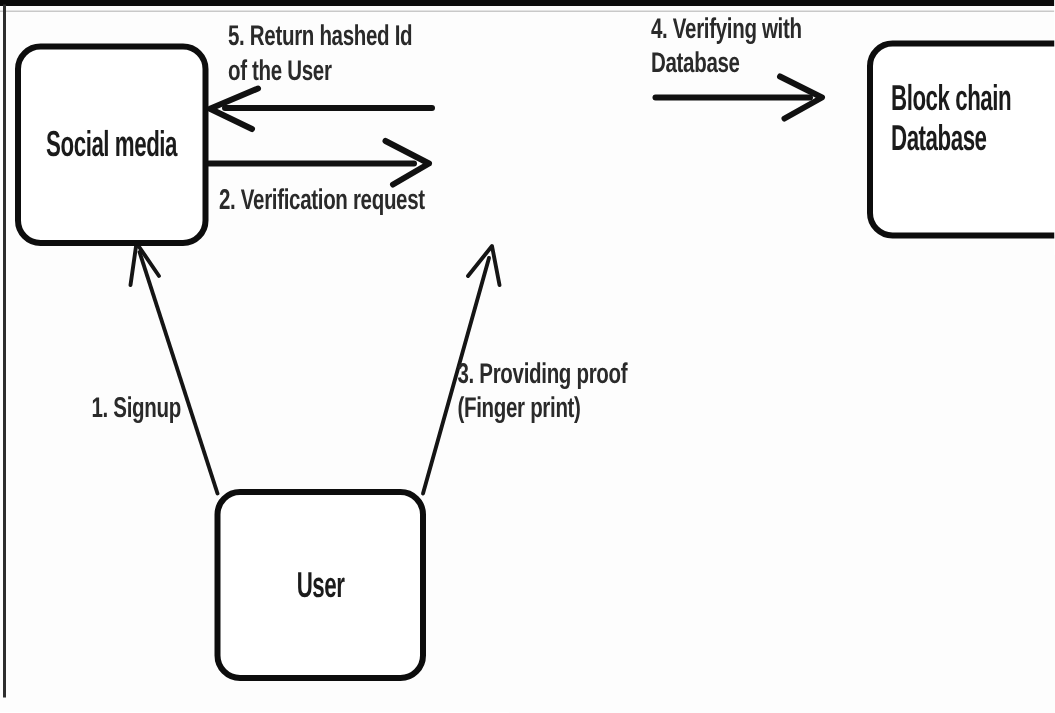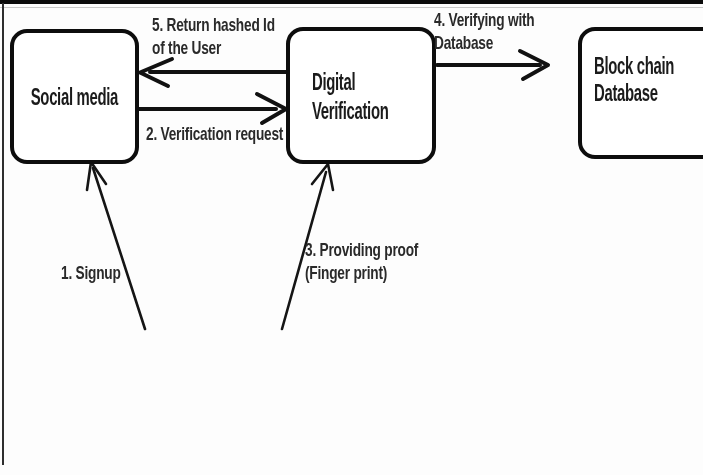--- a/index.html
+++ b/index.html
@@ -125,34 +125,31 @@
     <g stroke="#151515" fill="none" stroke-linecap="round" stroke-linejoin="round">
       <line x1="282" y1="329" x2="326" y2="172" stroke-width="2.6"></line>
       <path d="M 312 184 L 328 164 L 333 190" stroke-width="2.6"></path>
     </g>
   </svg>
 
   <div class="node" id="node-social">
     <div class="node-label">Social media</div>
   </div>
 
-  <div class="node" id="node-digital">
-    <div class="node-label">
-      <div>Digital</div>
-      <div>Verification</div>
-    </div>
-  </div>
 
   <div class="node" id="node-block">
     <div class="node-label">
       <div>Block chain</div>
       <div>Database</div>
     </div>
   </div>
 
+  <div class="node" id="node-user">
+    <div class="node-label">User</div>
+  </div>
 
   <div class="edge-label" id="label-return">
     <div>5. Return hashed Id</div>
     <div>of the User</div>
   </div>
 
   <div class="edge-label" id="label-verification-request">2. Verification request</div>
 
   <div class="edge-label" id="label-verifying">
     <div>4. Verifying with</div>

